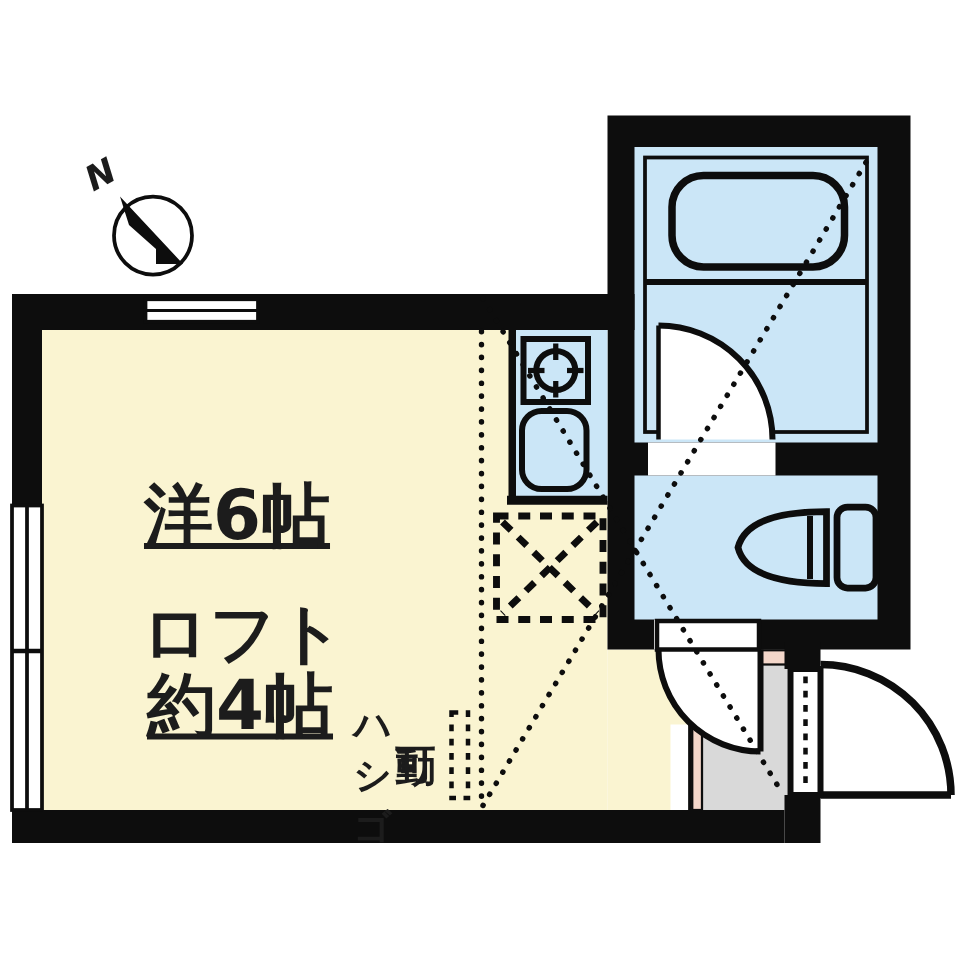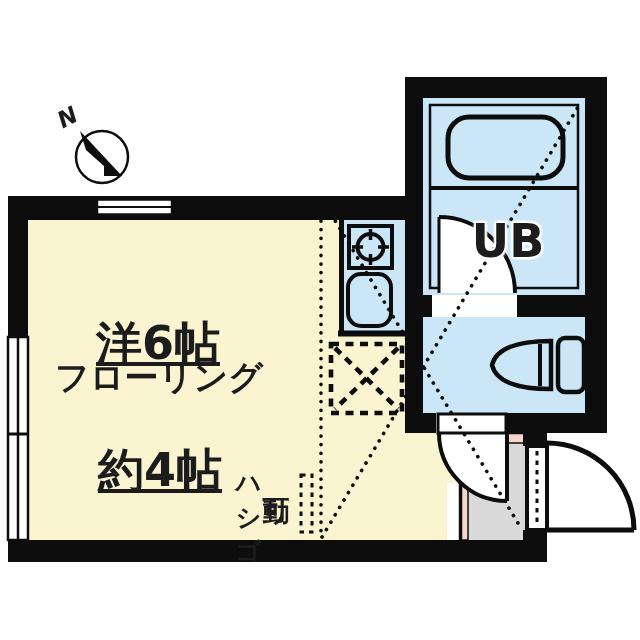--- a/index.html
+++ b/index.html
@@ -146,21 +146,20 @@
     <line x1="398" y1="348" x2="335" y2="409" class="dash"></line>
   </g>
 
   <rect x="301" y="475" width="11" height="57" class="dash-thin"></rect>
 
 </svg>
 
 <div class="t t-n" style="left:58px;top:106px;font-size:23px;">N</div>
 
 <div class="t t-center" style="left:158px;top:320px;font-size:46px;text-decoration:underline;">洋6帖</div>
-<div class="t t-center" style="left:159px;top:360px;font-size:34px;">フローリング</div>
+<div class="t t-center" style="left:162px;top:401px;font-size:44px;">ロフト</div>
 <div class="t t-center" style="left:160px;top:447px;font-size:46px;text-decoration:underline;">約4帖</div>
 
 <div class="t t-vert" style="left:236px;top:462px;font-size:25px;">ハシゴ</div>
 <div class="t t-vert" style="left:263px;top:476px;font-size:27px;">可動</div>
 
-<div class="t t-center t-ub" style="left:508px;top:218px;font-size:46px;">UB</div>
 
 </div>
 
 </body></html>

